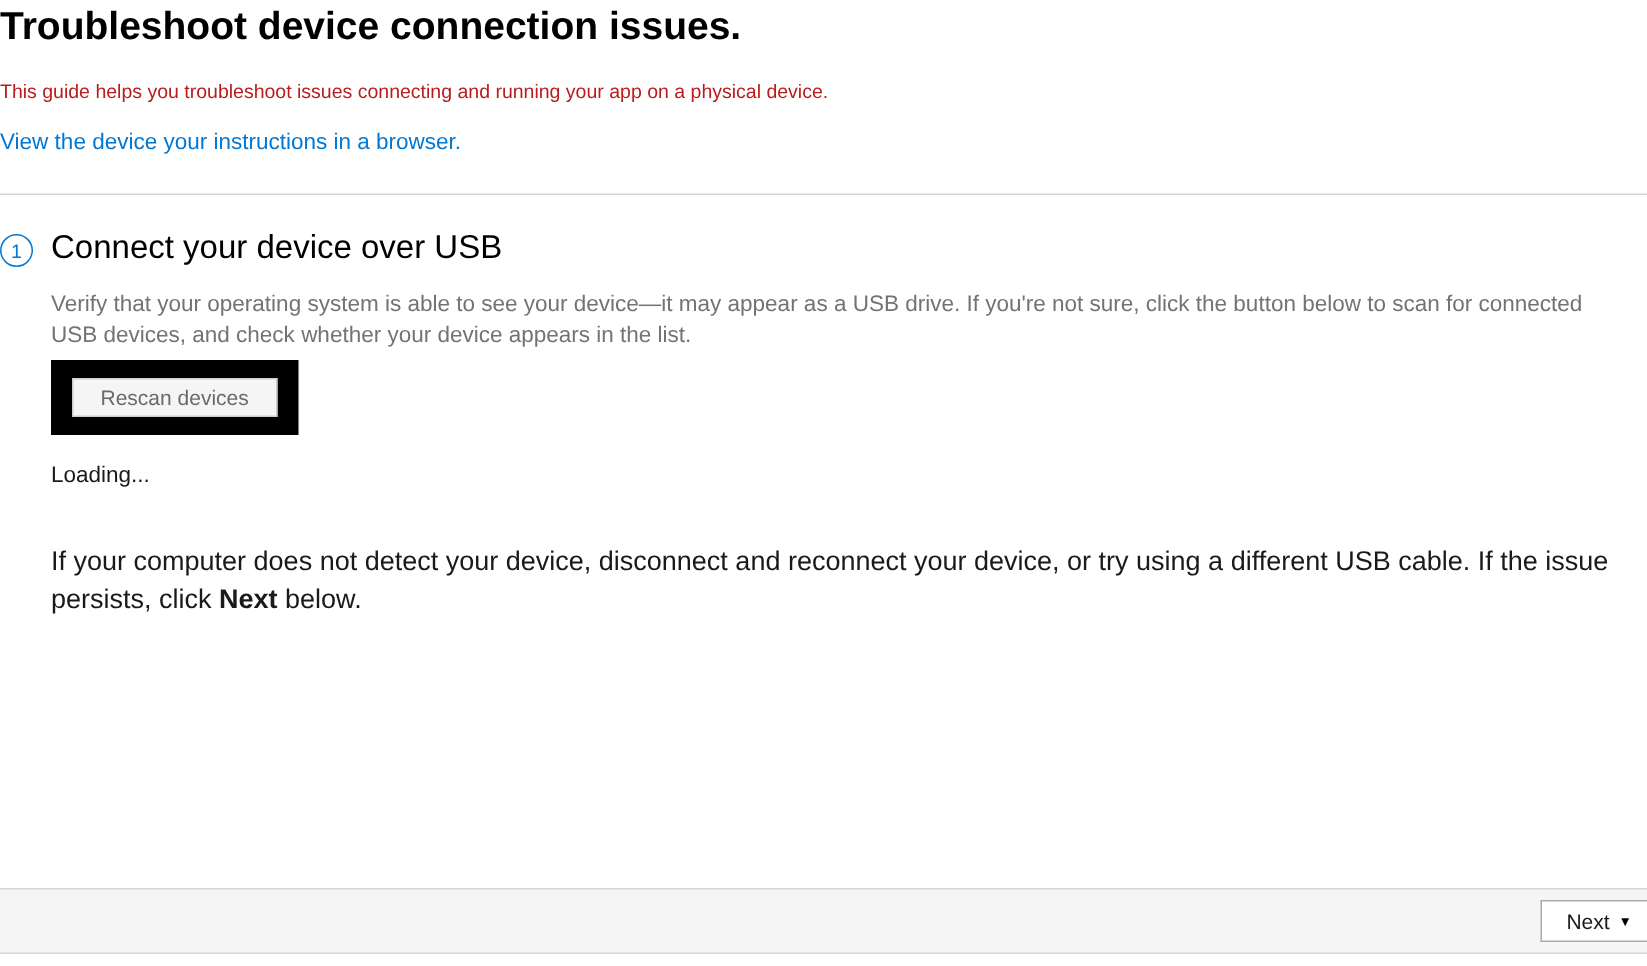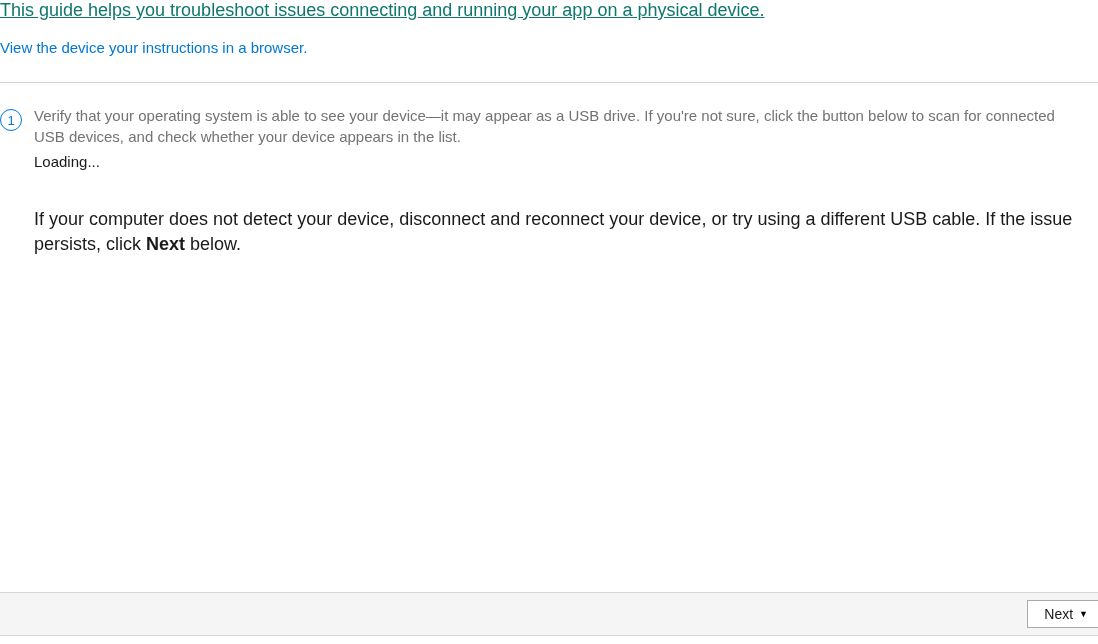--- a/index.html
+++ b/index.html
@@ -20,24 +20,23 @@
       padding: 0 0 12px 0;
     }
     .main-title {
       font-size: 26px;
       font-weight: 600;
       color: #000000;
       margin-bottom: 20px;
       margin-top: 2px;
     }
     .intro-text {
-      font-size: 18px;
-      color: #0f766e;
+      font-size: 13px;
+      color: #b91c1c;
       margin-bottom: 18px;
-      text-decoration: underline;
     }
     .link {
       color: #0078d4;
       font-size: 15px;
       text-decoration: none;
       cursor: pointer;
       display: inline-block;
       margin-bottom: 14px;
     }
     .divider {
@@ -137,30 +136,35 @@
     }
     .dropdown-caret {
       font-size: 9px;
       color: #000;
     }
   </style>
 </head>
 <body>
 
 <div class="header">
+  <h1 class="main-title">Troubleshoot device connection issues.</h1>
   <p class="intro-text">This guide helps you troubleshoot issues connecting and running your app on a physical device.</p>
   <a class="link">View the device your instructions in a browser.</a>
 </div>
 
 <hr class="divider">
 
 <div class="step-container">
   <div class="step-badge">1</div>
   <div class="step-content">
+    <h2 class="step-title">Connect your device over USB</h2>
     <p class="step-description">Verify that your operating system is able to see your device—it may appear as a USB drive. If you're not sure, click the button below to scan for connected USB devices, and check whether your device appears in the list.</p>
+    <div class="button-emphasis-box">
+      <button class="rescan-button">Rescan devices</button>
+    </div>
     <p class="loading-text">Loading...</p>
     <p class="step-note">
       <span>If your computer does not detect your device, disconnect and reconnect your device, or try using a different USB cable. If the issue persists, click </span><b>Next</b><span> below.</span>
     </p>
   </div>
 </div>
 
 <div class="footer-bar">
   <button class="next-button">
     <span>Next</span>

